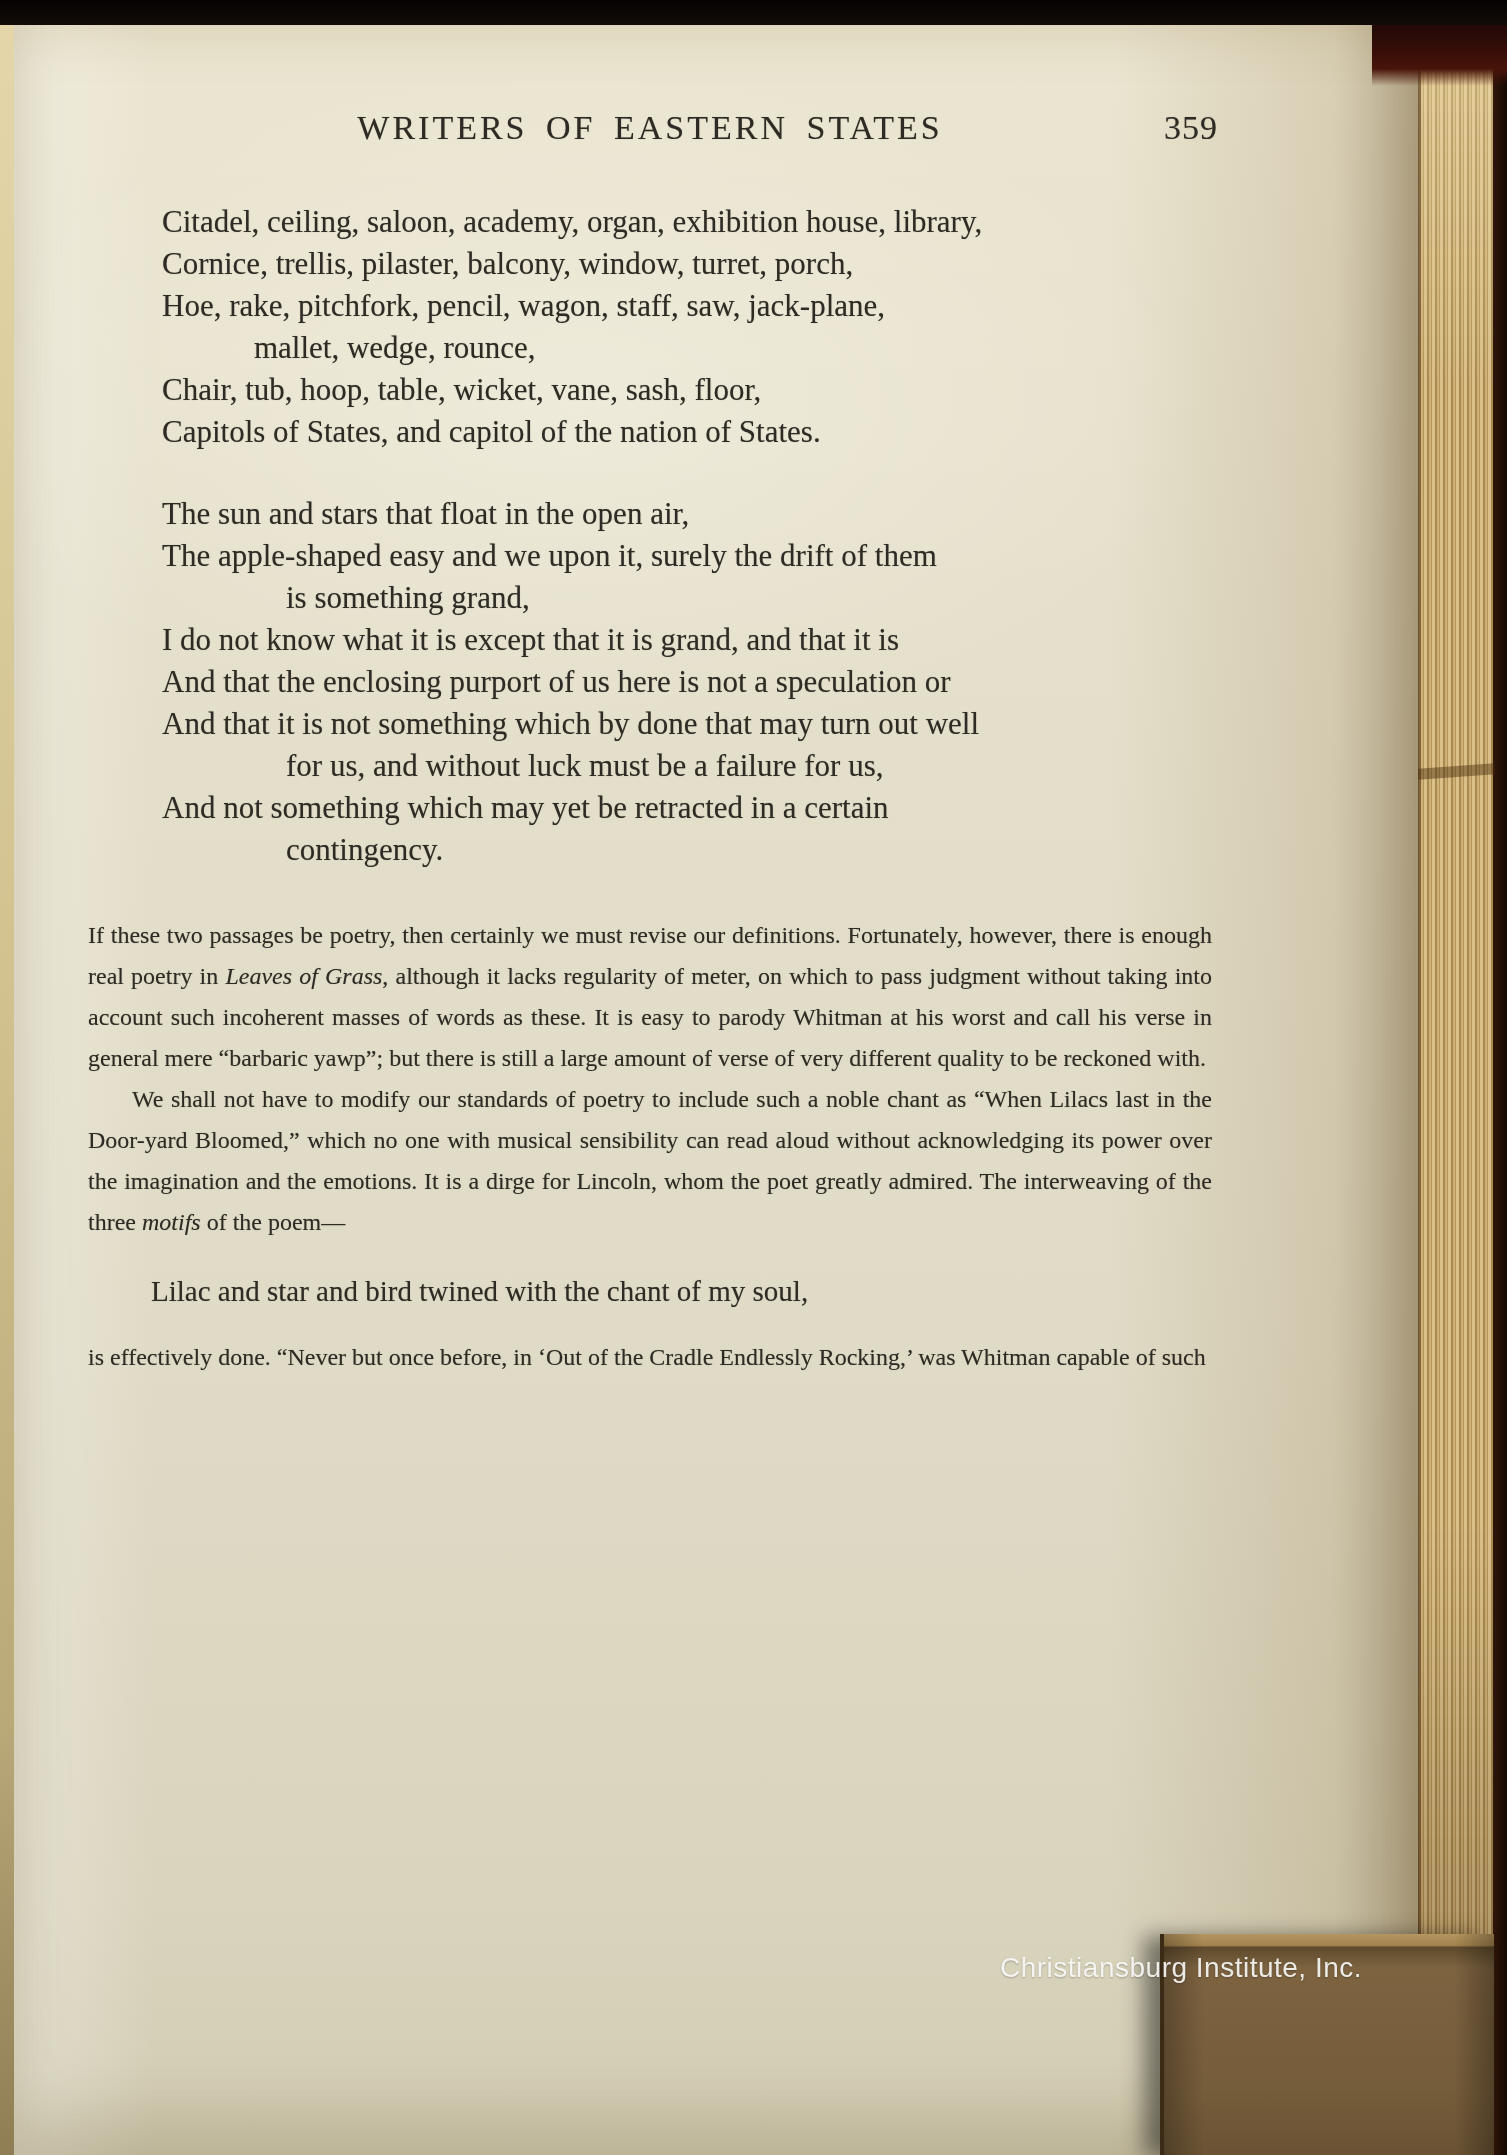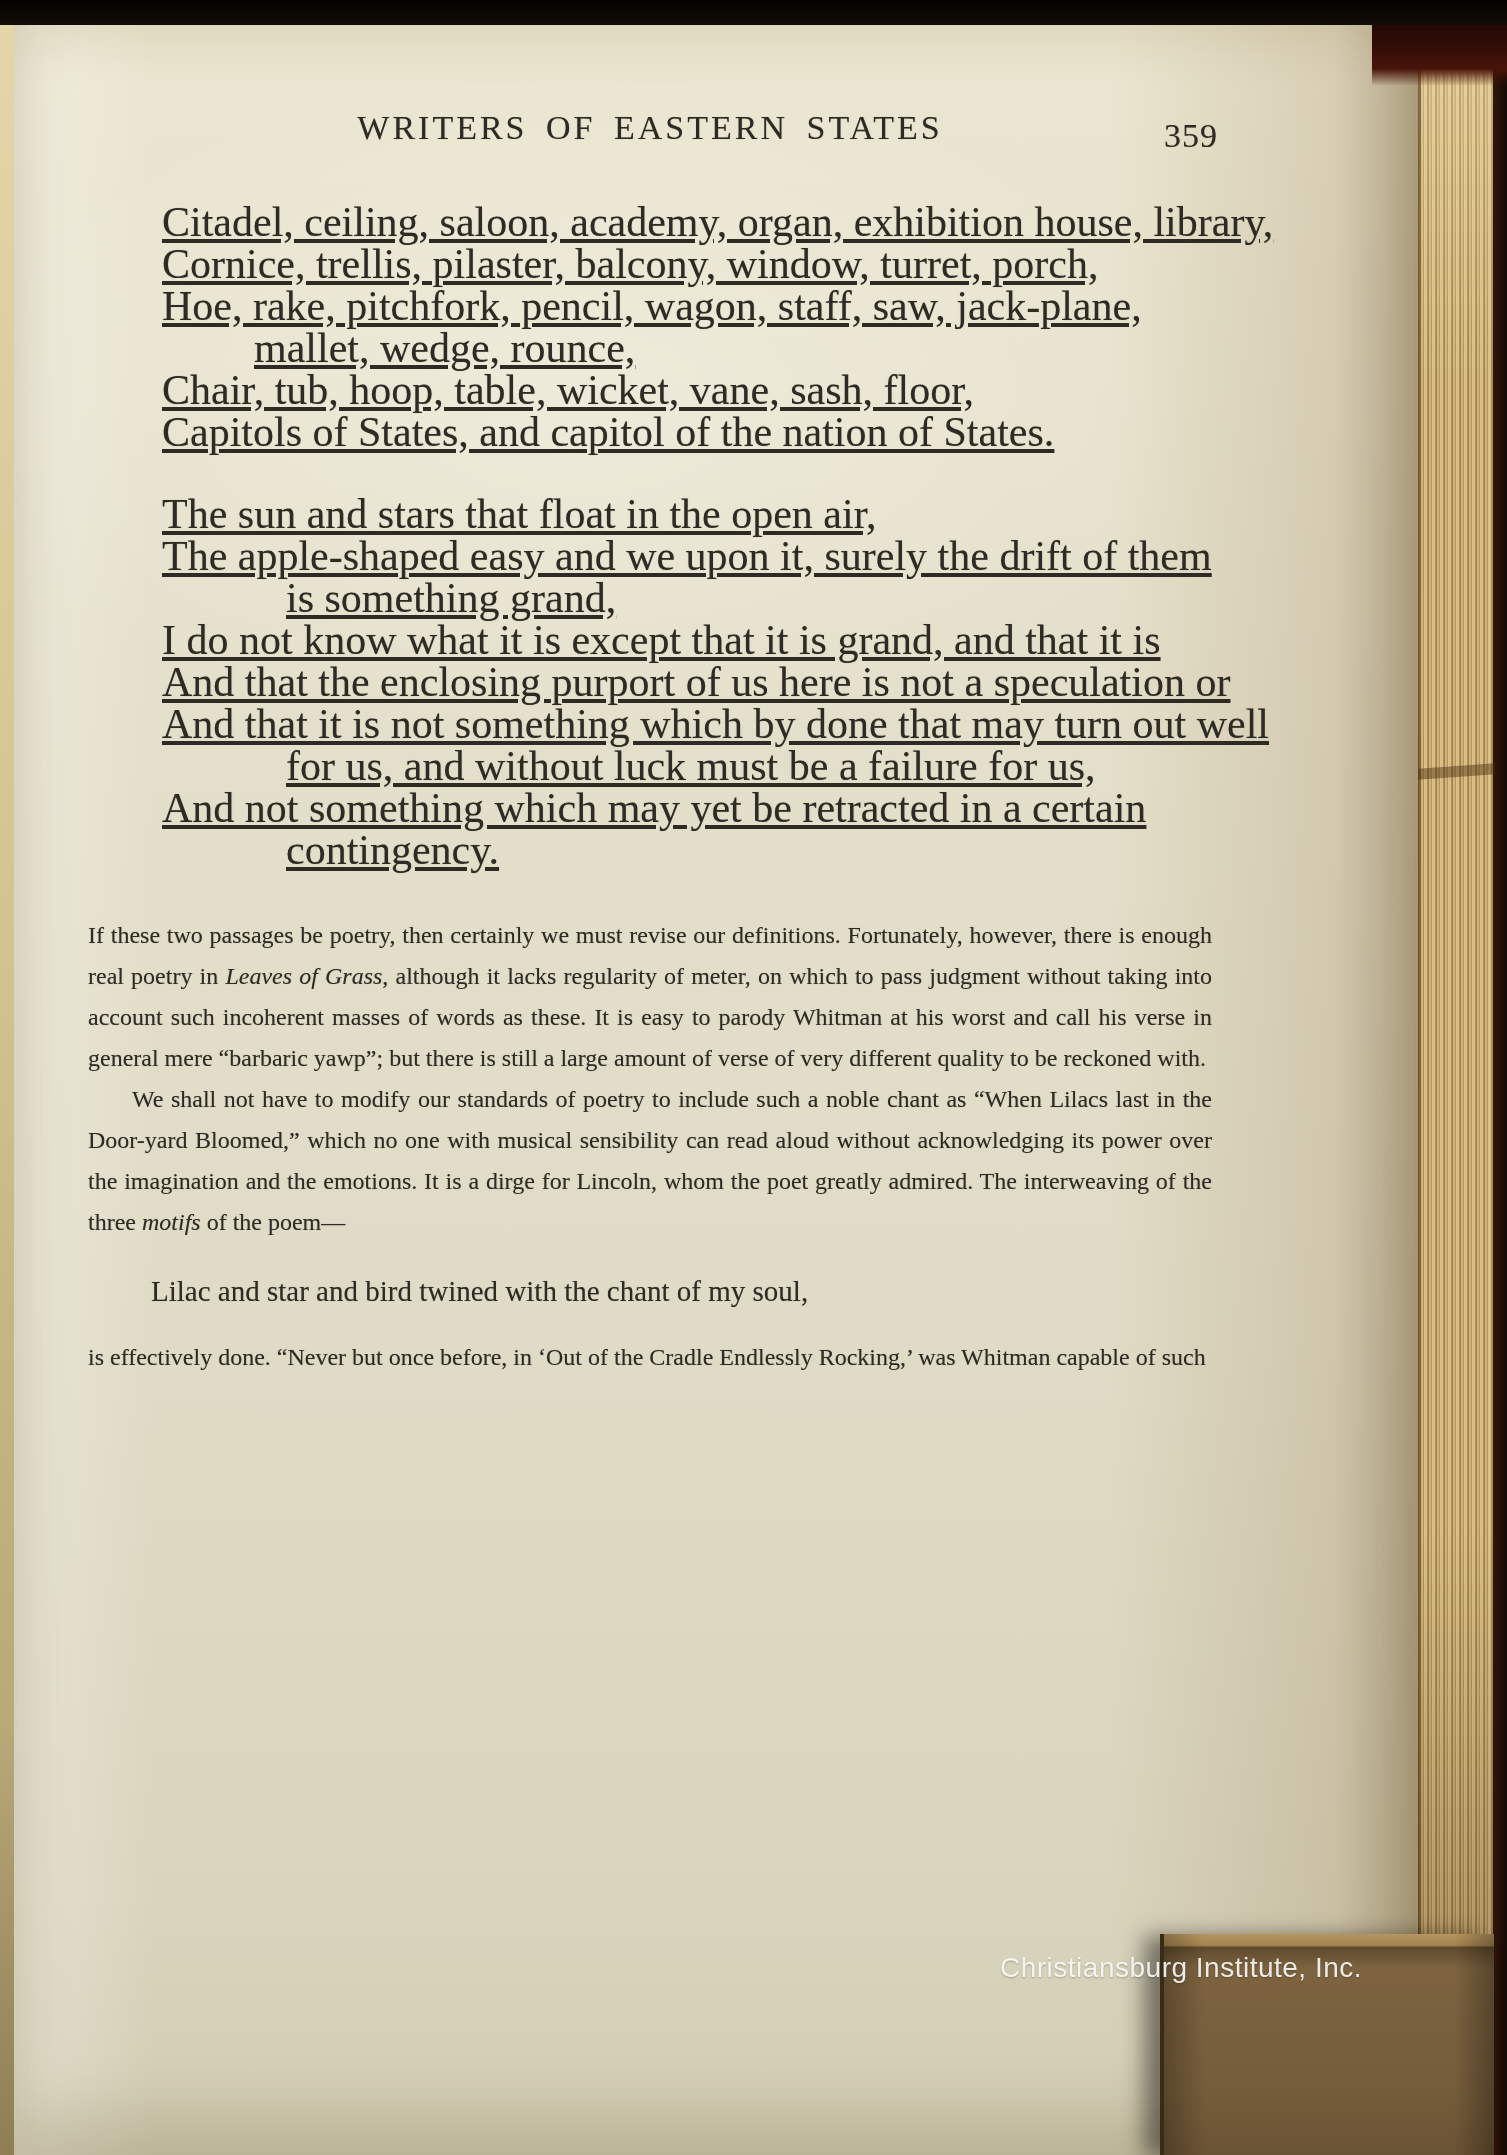--- a/index.html
+++ b/index.html
@@ -42,25 +42,25 @@
   .page-header {
     position:relative;
     text-align:center;
     font-size:34px;
     letter-spacing:3px;
     word-spacing:7px;
     margin-bottom:54px;
     white-space:nowrap;
   }
   .page-number {
-    position:absolute; right:-6px; top:8px;
+    position:absolute; right:-6px; top:0;
     letter-spacing:1px;
   }
 
-  .poem { font-size:42px; line-height:42px; margin-left:74px; white-space:nowrap;text-decoration:underline; }
+  .poem { font-size:31px; line-height:42px; margin-left:74px; white-space:nowrap; }
   .poem-sun { margin-top:40px; }
   .poem-line.cont1 { padding-left:92px; }
   .poem-line.cont2 { padding-left:124px; }
 
   .prose {
     font-size:24px;
     line-height:41px;
     text-align:justify;
     margin-top:0;
   }

